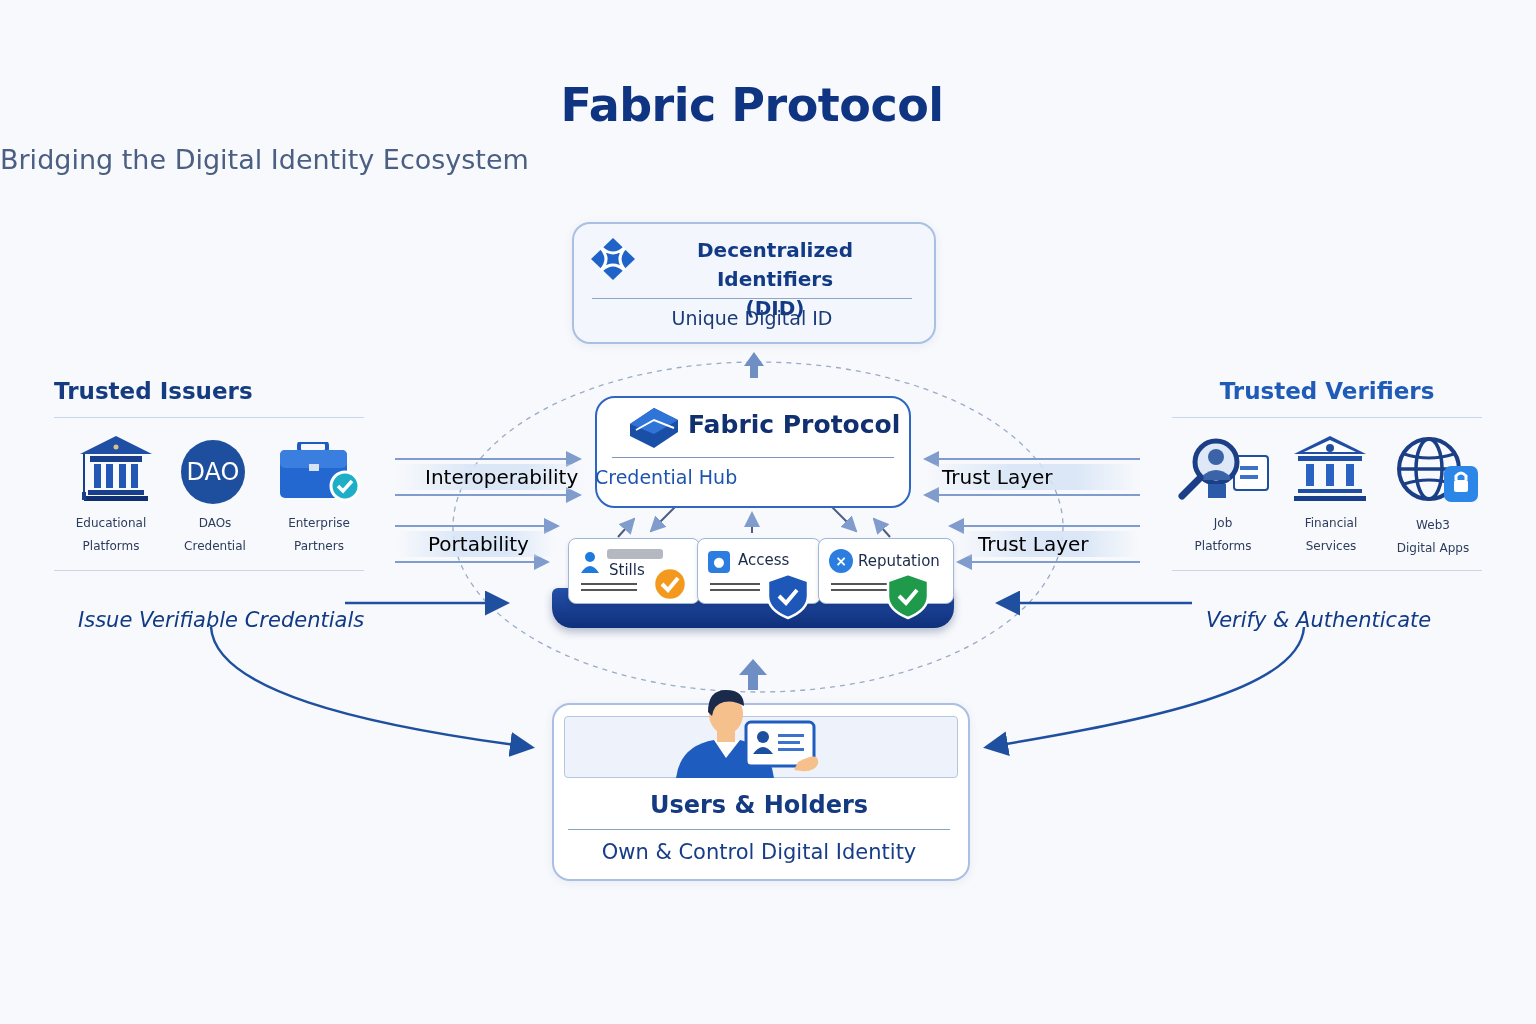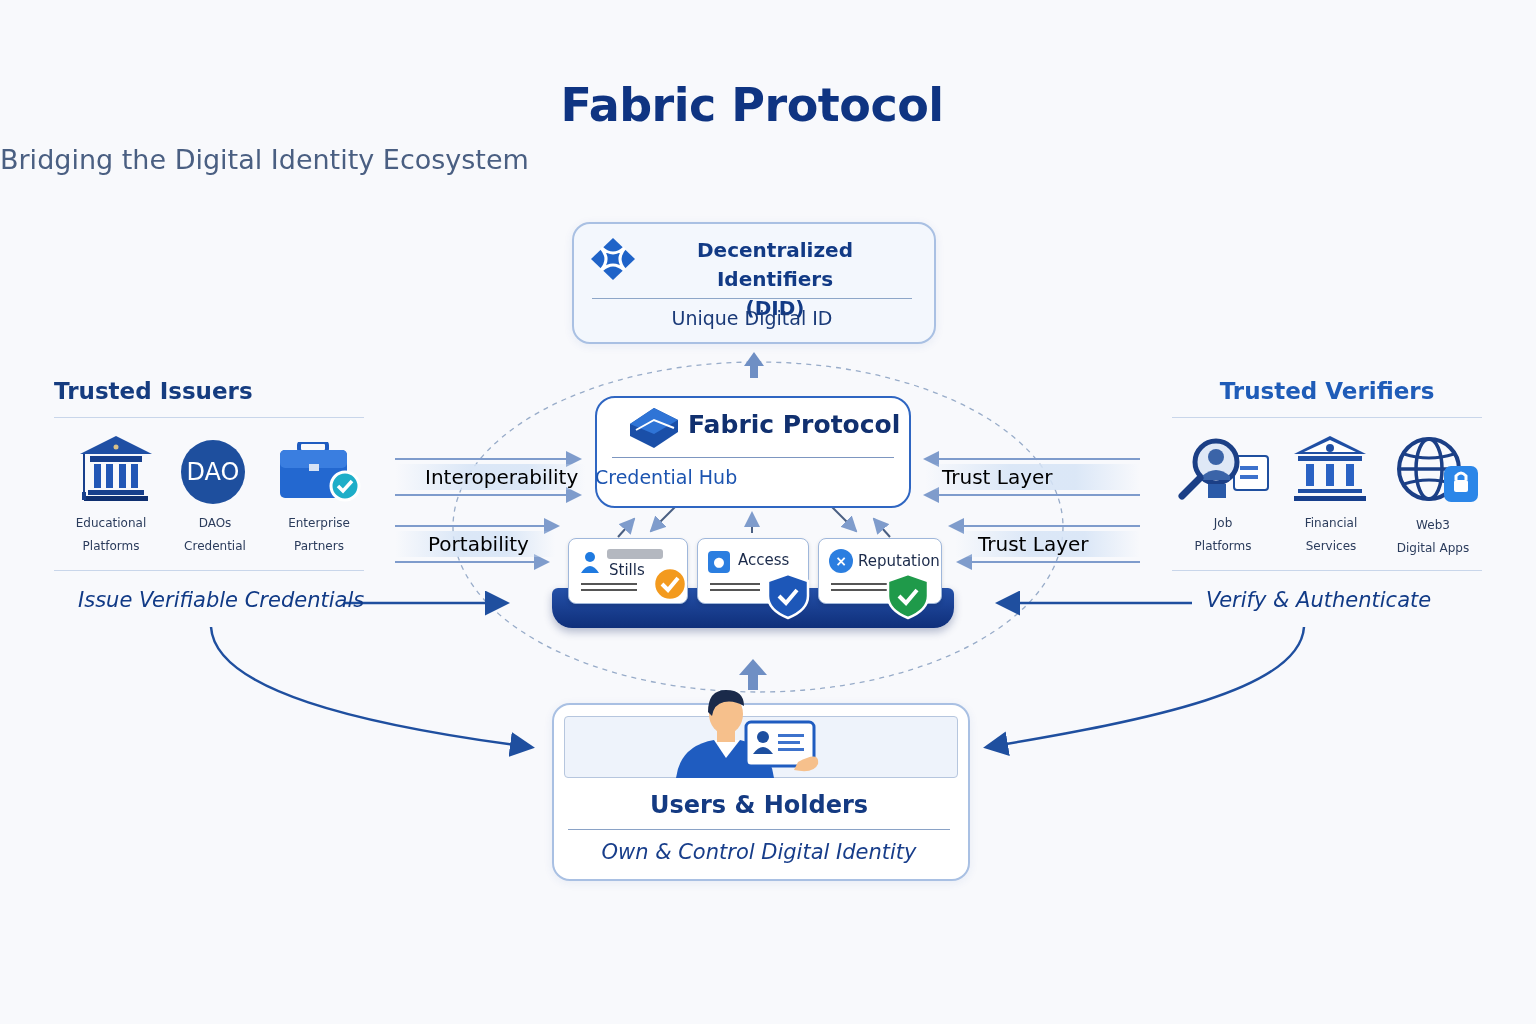--- a/index.html
+++ b/index.html
@@ -9,35 +9,35 @@
   .title { left:0; width:1504px; top:78px; text-align:center; font-size:46px; font-weight:bold; color:#0f3482; letter-spacing:-0.5px; }
   .subtitle { left:0; width:1476px; top:144px; text-align:left; font-size:27px; color:#4a5f82; }
   .card { background:#fff; border:2px solid #a9c0e3; border-radius:18px; box-shadow:0 2px 10px rgba(40,80,160,0.08); }
   .did-box { left:572px; top:222px; width:360px; height:118px; background:#f3f7fd; }
   .did-title { left:640px; top:236px; width:270px; text-align:center; font-size:20px; font-weight:bold; color:#123a85; line-height:29px; }
   .did-line { left:592px; top:298px; width:320px; height:1px; background:#8da6c8; }
   .did-sub { left:572px; top:307px; width:360px; text-align:center; font-size:19px; color:#1a3a78; }
   .sect-title { font-size:23px; font-weight:bold; }
   .hline { height:1px; background:#c9d6ea; }
   .icon-label { font-size:12px; text-align:center; color:#2b3c5c; line-height:23px; }
-  .flow-label { font-size:21px; font-style:italic; color:#113a86; }
+  .flow-label { font-size:21px; font-style:italic; color:#113a86;margin-top:20px; }
   .band { height:26px; background:linear-gradient(90deg, rgba(214,228,246,0) 0%, rgba(214,228,246,0.85) 40%, rgba(214,228,246,0.85) 70%, rgba(214,228,246,0) 100%); }
   .band-label { font-size:20px; color:#000000; }
   .hub { left:595px; top:396px; width:312px; height:108px; border:2.5px solid #2f66c2; border-radius:20px; background:#fff; }
   .hub-title { left:688px; top:410px; font-size:25px; font-weight:bold; color:#11306f; }
   .hub-line { left:612px; top:457px; width:282px; height:1px; background:#7d96c0; }
   .hub-sub { left:595px; top:466px; width:312px; text-align:left; font-size:19px; color:#1c54b0; }
   .platform { left:552px; top:588px; width:402px; height:40px; background:linear-gradient(#2450a8,#0f2f7a); border-radius:6px 6px 20px 20px; box-shadow:0 4px 8px rgba(20,40,100,0.3); }
-  .mini { background:#fff; border:1.5px solid #9fb7db; border-radius:8px; box-shadow:0 2px 4px rgba(0,0,0,0.12); }
+  .mini { background:#fff; border:1.5px solid #9fb7db; border-radius:8px; box-shadow:0 2px 4px rgba(0,0,0,0.12);padding-left:12px; }
   .mini-label { font-size:15px; color:#1b2a4a; }
   .users-box { left:552px; top:703px; width:414px; height:174px; background:#fff; }
   .users-inner { left:564px; top:716px; width:392px; height:60px; background:#eef3fb; border:1.5px solid #b6c6de; border-radius:4px; }
   .users-title { left:552px; top:791px; width:414px; text-align:center; font-size:24px; font-weight:bold; color:#143a82; }
   .users-line { left:568px; top:829px; width:382px; height:1px; background:#8aa2c6; }
-  .users-sub { left:552px; top:840px; width:414px; text-align:center; font-size:21px; font-style:italic; color:#173d8a; }
+  .users-sub { left:552px; top:840px; width:414px; text-align:center; font-size:21px; color:#173d8a; }
 </style>
 </head>
 <body>
 
 <svg class="abs" style="left:0;top:0" width="1536" height="1024">
   <defs>
     <marker id="ah" markerWidth="10" markerHeight="10" refX="8" refY="5" orient="auto">
       <path d="M0,0 L10,5 L0,10 z" fill="#1f4f9f"></path>
     </marker>
     <marker id="ahl" markerWidth="8" markerHeight="8" refX="7" refY="4" orient="auto">

